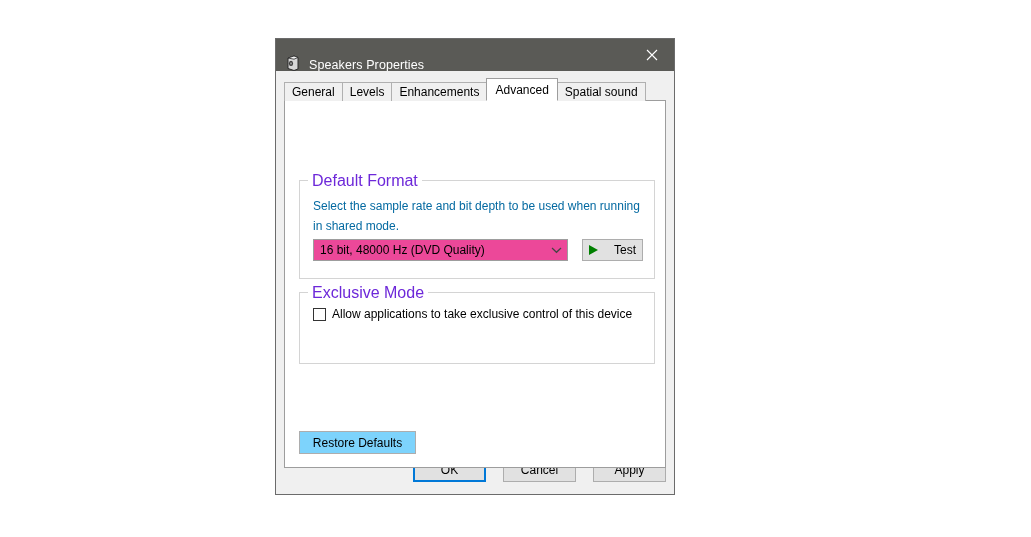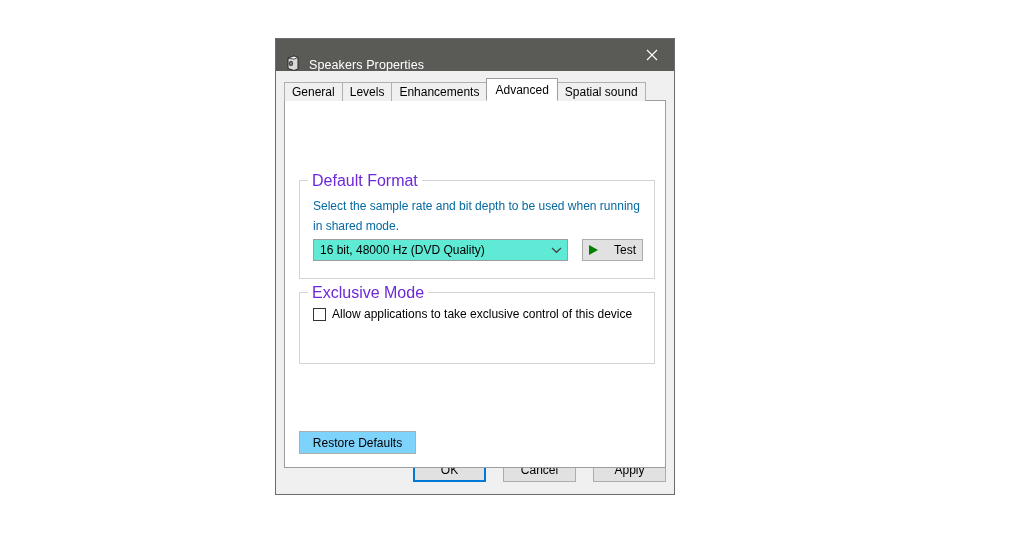--- a/index.html
+++ b/index.html
@@ -158,21 +158,21 @@
   }
 
   
   .combobox {
     position: absolute;
     left: 13px;
     top: 58px;
     width: 255px;
     height: 22px;
     box-sizing: border-box;
-    background: #5eead4;
+    background: #ec4899;
     border: 1px solid #9d9d9d;
     display: flex;
     align-items: center;
   }
   .combo-value {
     flex: 1 1 auto;
     padding-left: 6px;
     font-size: 12px;
     color: #000000;
     white-space: nowrap;

